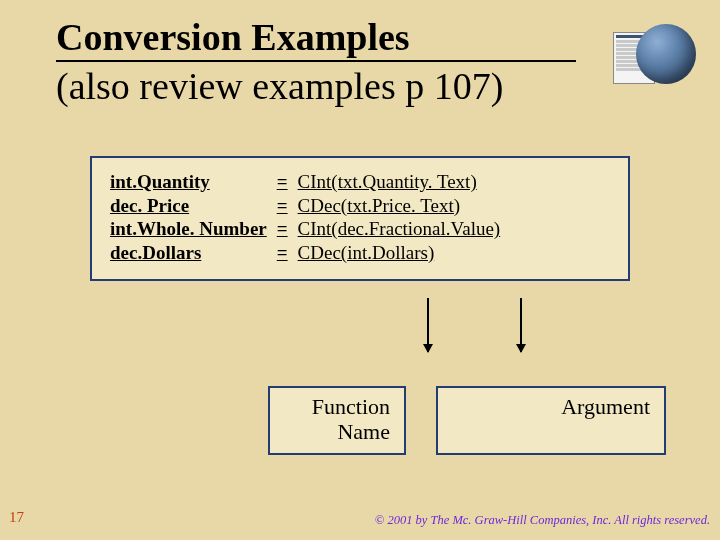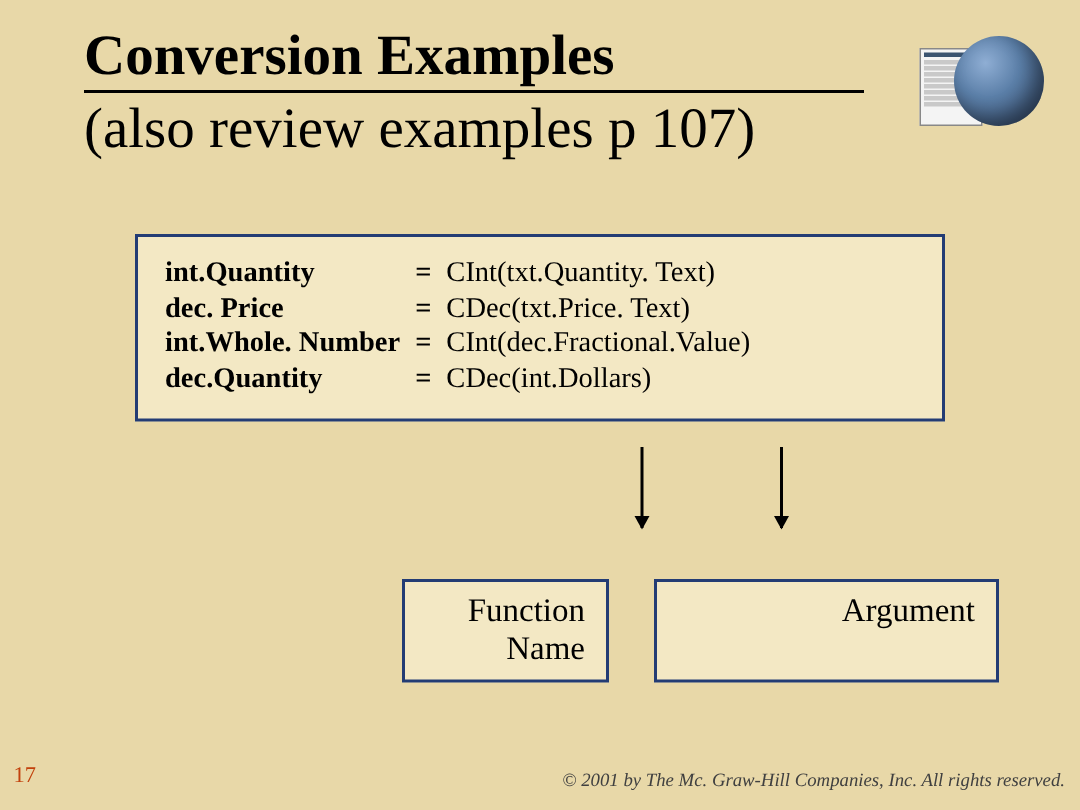--- a/index.html
+++ b/index.html
@@ -62,21 +62,21 @@
     margin: 48px 0 0 34px;
     width: 540px;
     background: #f3e8c4;
     border: 2px solid #233c74;
     padding: 12px 18px 14px 18px;
     font-size: 19px;
     color: #000;
     position: relative;
   }
   .codebox table { border-collapse: collapse; }
-  .codebox td { padding: 0 10px 0 0; white-space: nowrap; vertical-align: top; line-height: 1.25; }
+  .codebox td { padding: 0 10px 0 0; white-space: nowrap; vertical-align: top; line-height: 1.25; text-decoration: underline; }
   .codebox td.lhs { font-weight: bold; }
   .codebox td.eq { font-weight: bold; }
   .arrow {
     position: absolute;
     width: 2px;
     background: #000;
   }
   .arrow::after {
     content: "";
     position: absolute;
@@ -111,21 +111,21 @@
     bottom: 14px;
     font-size: 15px;
     color: #c2410c;
   }
   .copyright {
     position: absolute;
     right: 10px;
     bottom: 12px;
     font-size: 12.5px;
     font-style: italic;
-    color: #404040;
+    color: #6d28d9;
   }
 </style>
 </head>
 <body>
 
 <div class="slide">
 
   <div class="decor">
     <div class="win">
       <div class="bar"></div>
@@ -156,21 +156,21 @@
         <td class="lhs">dec. Price</td>
         <td class="eq">=</td>
         <td class="rhs">CDec(txt.Price. Text)</td>
       </tr>
       <tr>
         <td class="lhs">int.Whole. Number</td>
         <td class="eq">=</td>
         <td class="rhs">CInt(dec.Fractional.Value)</td>
       </tr>
       <tr>
-        <td class="lhs">dec.Quantity</td>
+        <td class="lhs">dec.Dollars</td>
         <td class="eq">=</td>
         <td class="rhs">CDec(int.Dollars)</td>
       </tr>
     </tbody>
       </table>
     <div class="arrow arrow1"></div>
     <div class="arrow arrow2"></div>
   </div>
 
   <div class="labels">

